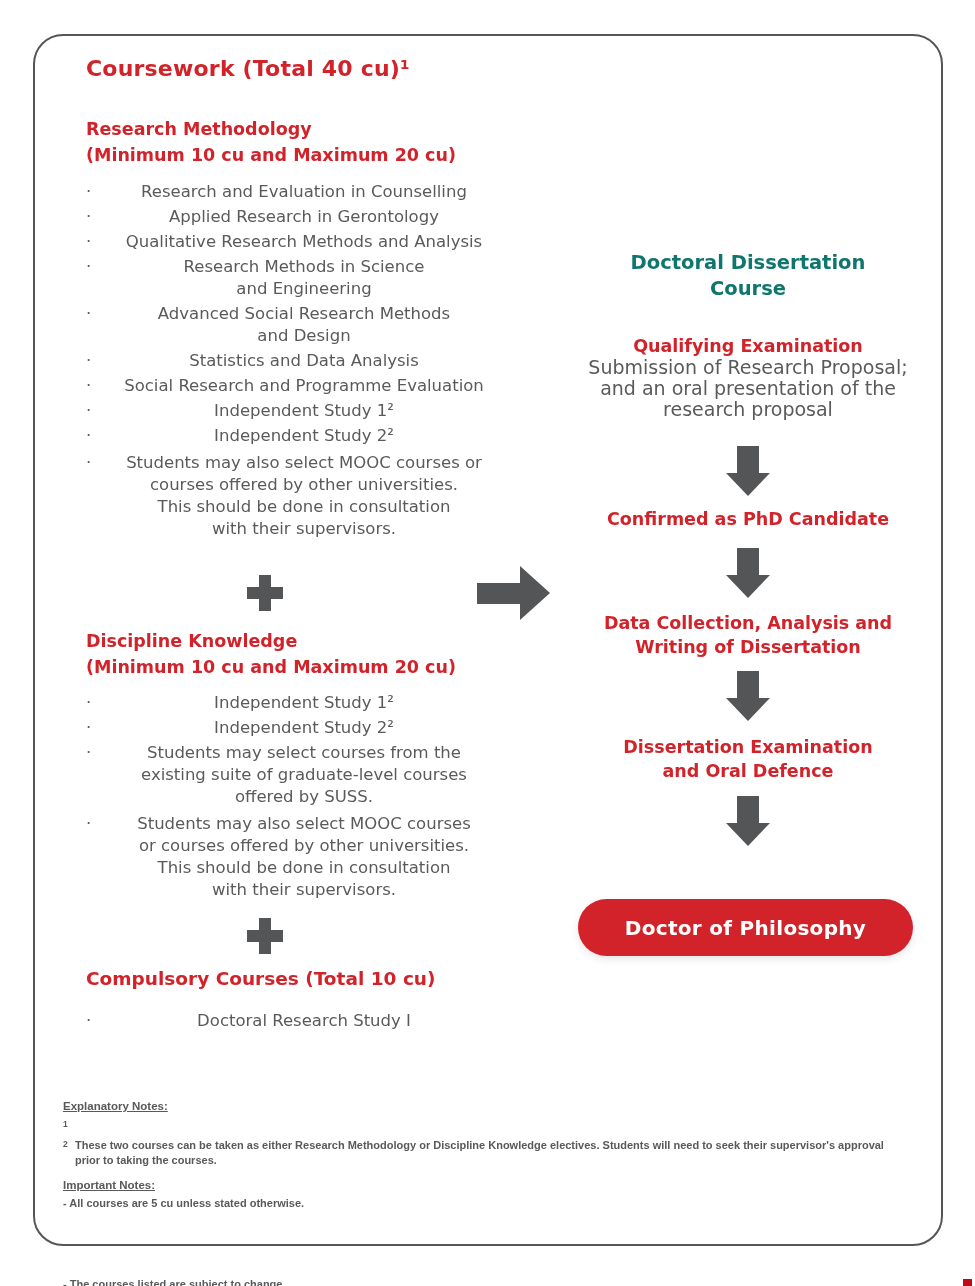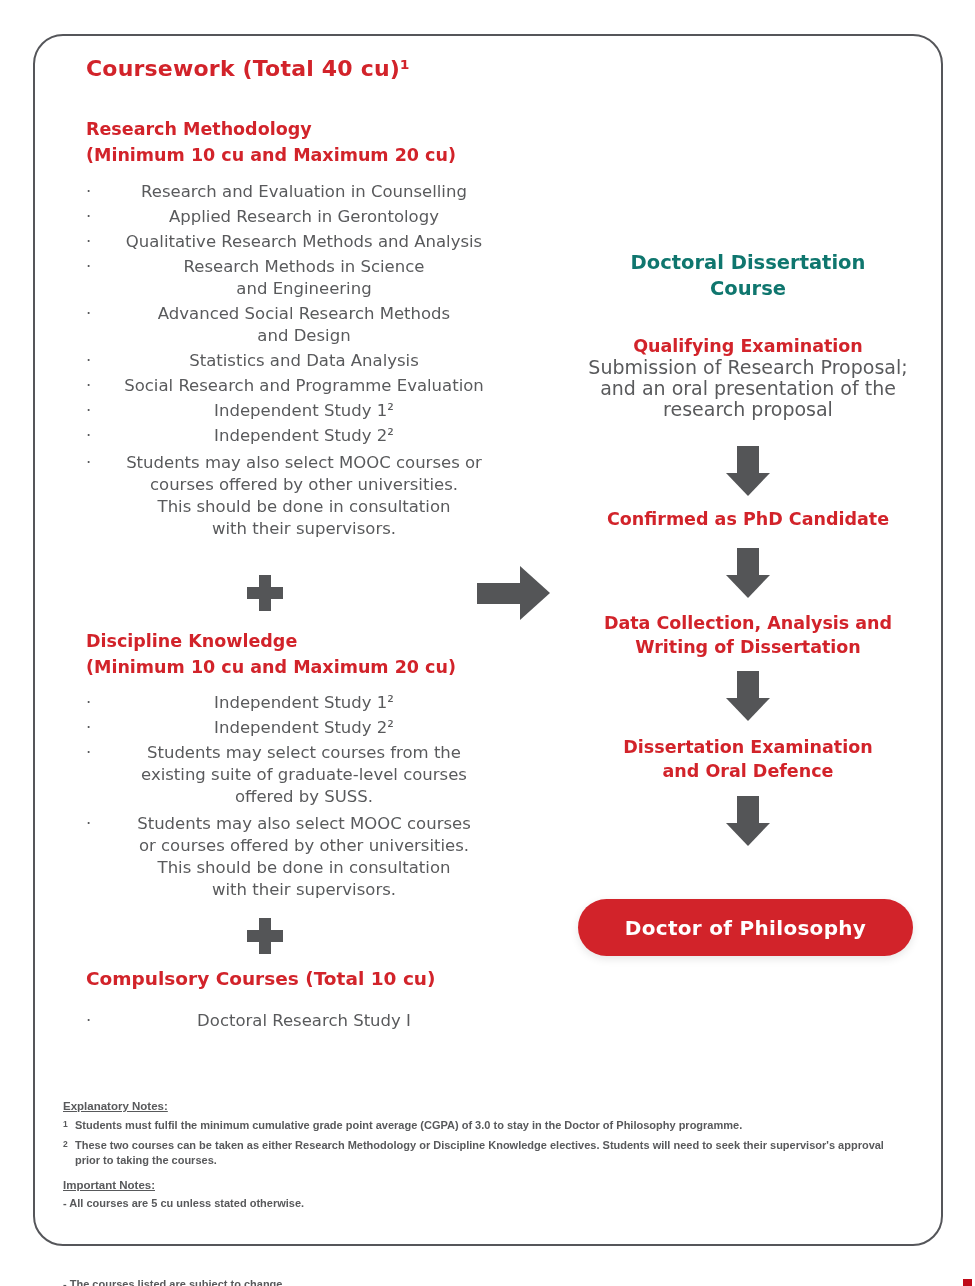--- a/index.html
+++ b/index.html
@@ -159,21 +159,20 @@
   <div class="ad-stem"></div>
     <div class="ad-head"></div>
 </div>
 
 <div class="pill">Doctor of Philosophy</div>
 
 <div class="note-abs note-title" style="top:1100px;">Explanatory Notes:</div>
 
 <div class="note-abs note-row" style="top:1118px;">
   <span class="sup">1</span>
-  <span class="note-text">Students must fulfil the minimum cumulative grade point average (CGPA) of 3.0 to stay in the Doctor of Philosophy programme.</span>
 </div>
 
 <div class="note-abs note-row" style="top:1138px;">
   <span class="sup">2</span>
   <span class="note-text">These two courses can be taken as either Research Methodology or Discipline Knowledge electives. Students will need to seek their supervisor's approval
 prior to taking the courses.</span>
 </div>
 
 <div class="note-abs note-title" style="top:1179px;">Important Notes:</div>
 <div class="note-abs note-line" style="top:1196px;">- All courses are 5 cu unless stated otherwise.</div>

